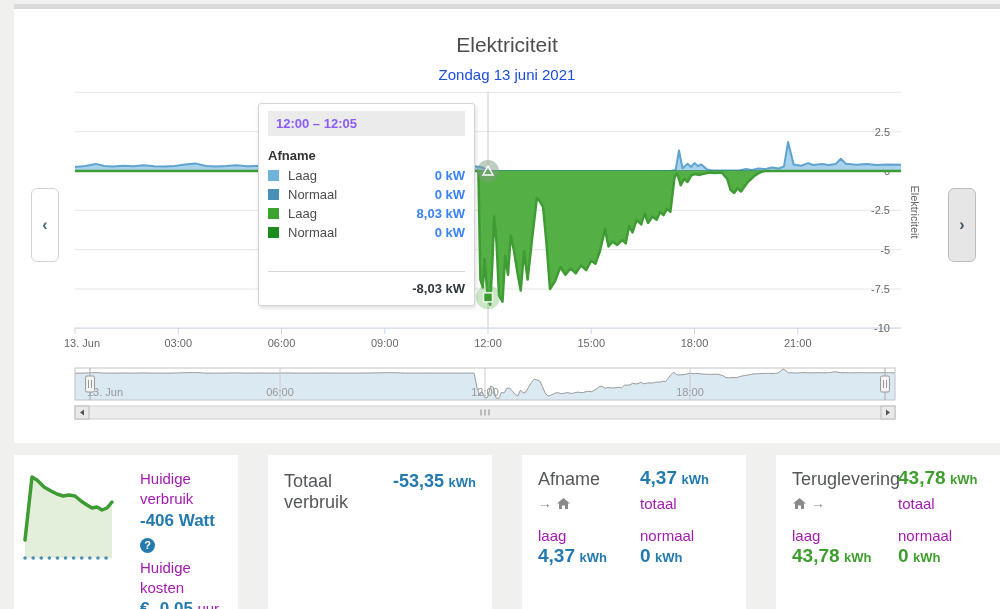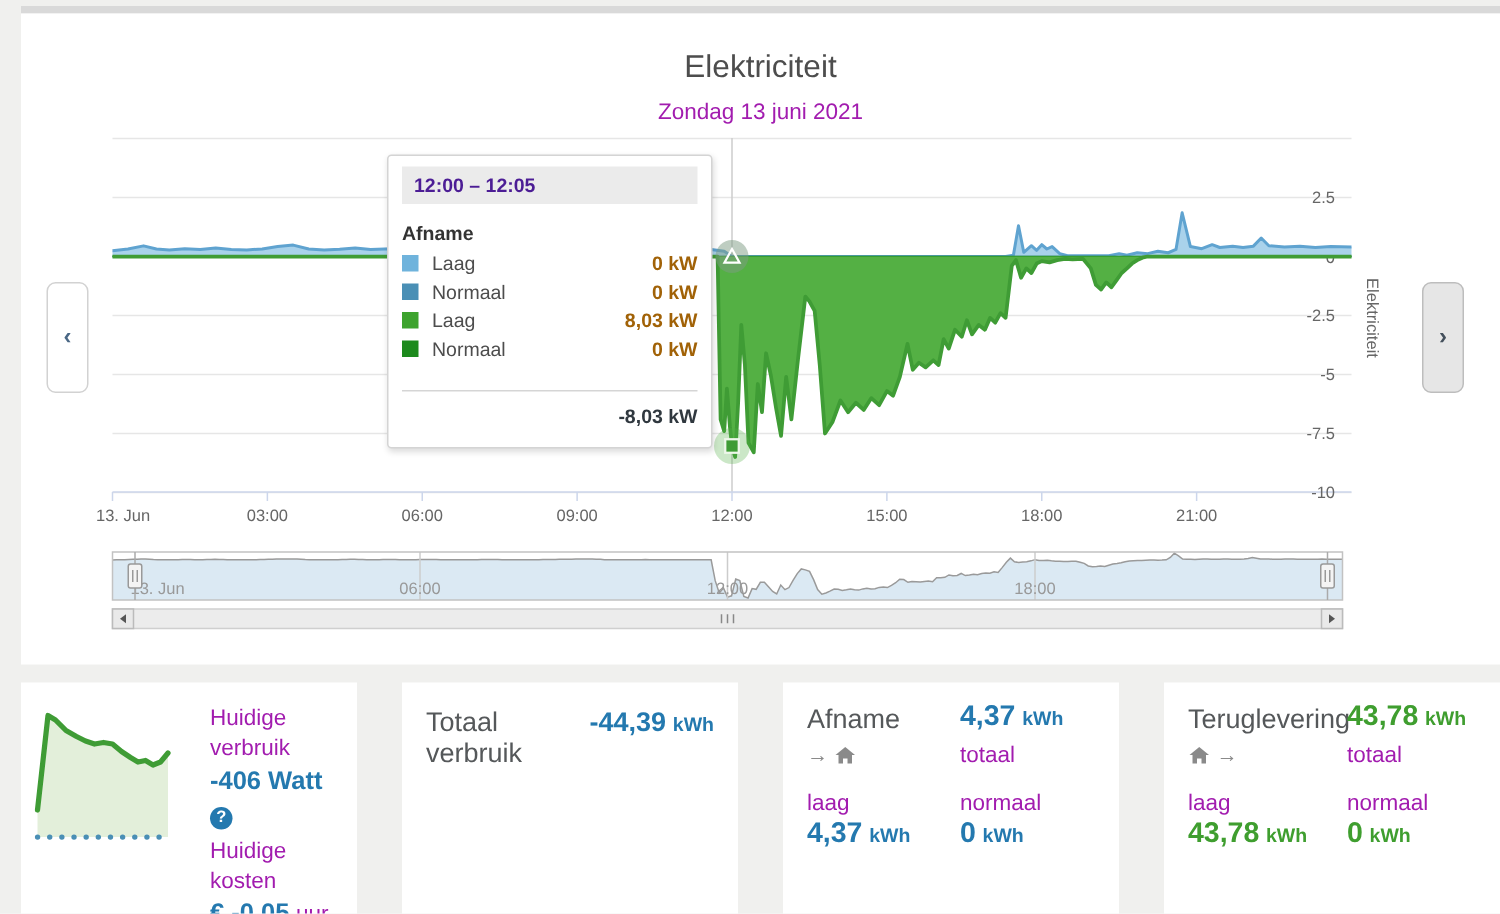--- a/index.html
+++ b/index.html
@@ -4,38 +4,38 @@
 <style>
   * { margin:0; padding:0; box-sizing:border-box; }
   html,body { width:1000px; height:609px; overflow:hidden;
     font-family:"Liberation Sans", sans-serif; background:#f0f0ee; }
   .page { position:relative; width:1000px; height:609px; }
   .topbar { position:absolute; left:14px; top:4px; width:986px; height:5px; background:#d9d9d9; }
   .panel { position:absolute; left:14px; top:9px; width:986px; height:434px; background:#ffffff; }
   .chart-title { position:absolute; left:14px; top:33px; width:986px; text-align:center;
     font-size:21px; color:#4d4d4d; z-index:2; }
   .chart-subtitle { position:absolute; left:14px; top:66px; width:986px; text-align:center;
-    font-size:15px; color:#a21caf; z-index:2; }
+    font-size:15px; color:#1d4ed8; z-index:2; }
   #chart-svg { position:absolute; left:0; top:0; z-index:1; }
 
   .nav-btn { position:absolute; top:188px; width:28px; height:74px; border-radius:6px;
     display:flex; align-items:center; justify-content:center; z-index:6; cursor:pointer;
     font-size:16px; font-weight:bold; }
   .nav-btn.left  { left:31px;  background:#ffffff; border:1px solid #d2d2d2; color:#4a6785; }
   .nav-btn.right { left:948px; background:#e6e6e6; border:1px solid #bdbdbd; color:#44505c; }
 
   .tooltip { position:absolute; left:258px; top:103px; width:217px; min-height:196px;
     background:#ffffff; border:1px solid #d4d4d4; border-radius:3px; z-index:5;
     box-shadow:1px 2px 4px rgba(0,0,0,0.14); padding:7px 9px 9px 9px; font-size:13px; }
-  .tt-header { background:#ebebeb; font-weight:bold; color:#4c1d95; padding:5px 8px; }
+  .tt-header { background:#ebebeb; font-weight:bold; color:#8b5cf6; padding:5px 8px; }
   .tt-title { font-weight:bold; color:#333; margin:12px 0 5px 0; }
   .tt-row { display:flex; align-items:center; margin:4px 0; color:#4d4d4d; }
   .swatch { width:11px; height:11px; margin-right:9px; flex:0 0 auto; }
-  .tt-value { margin-left:auto; font-weight:bold; color:#a16207; }
-  .tt-total { border-top:1px solid #d5d5d5; margin-top:20px; padding-top:9px;
+  .tt-value { margin-left:auto; font-weight:bold; color:#3b82f6; }
+  .tt-total { border-top:1px solid #d5d5d5; margin-top:31px; padding-top:9px;
     text-align:right; font-weight:bold; color:#30383f; }
 
   .card { position:absolute; top:455px; width:224px; height:170px; background:#ffffff; }
   .c1 { left:14px; } .c2 { left:268px; } .c3 { left:522px; } .c4 { left:776px; }
   .gray  { color:#a21caf; font-size:15px; }
   .title-g { color:#55585a; font-size:18px; }
   .val-blue  { color:#2479af; font-weight:bold; }
   .val-green { color:#3f9e2f; font-weight:bold; }
   .unit { font-size:13px; }
   .help { display:inline-flex; width:15px; height:15px; border-radius:50%;
@@ -189,21 +189,21 @@
   </div>
 
   <div class="card c2">
     <div class="c2-body">
       <div class="c2-toprow">
         <div class="title-g c2-title">
           <div>Totaal</div>
           <div>verbruik</div>
         </div>
         <div>
-          <span class="val-blue" style="font-size:18px;">-44,39</span>
+          <span class="val-blue" style="font-size:18px;">-53,35</span>
           <span class="val-blue unit">kWh</span>
         </div>
       </div>
     </div>
   </div>
 
   <div class="card c3">
     <div class="pos title-g" style="left:16px; top:14px;">Afname</div>
     <div class="pos icon-row" style="left:16px; top:40px;">
       <span>→</span>

